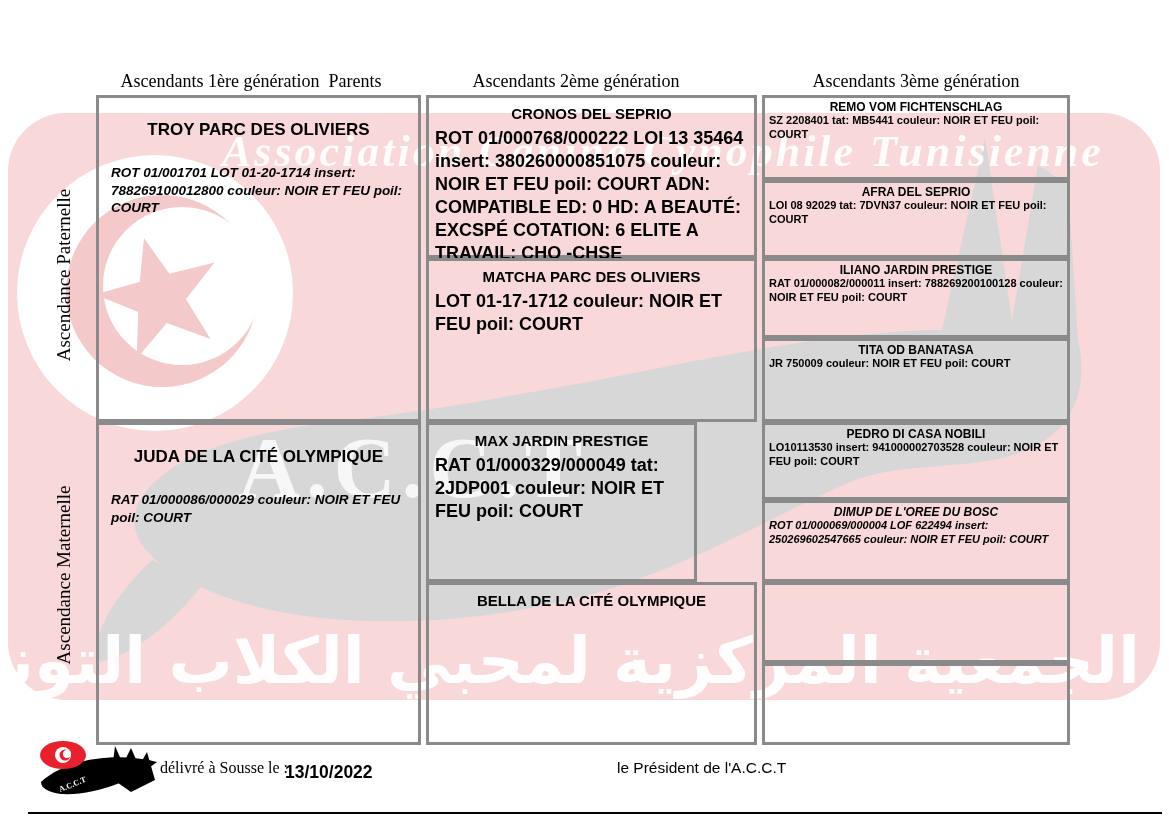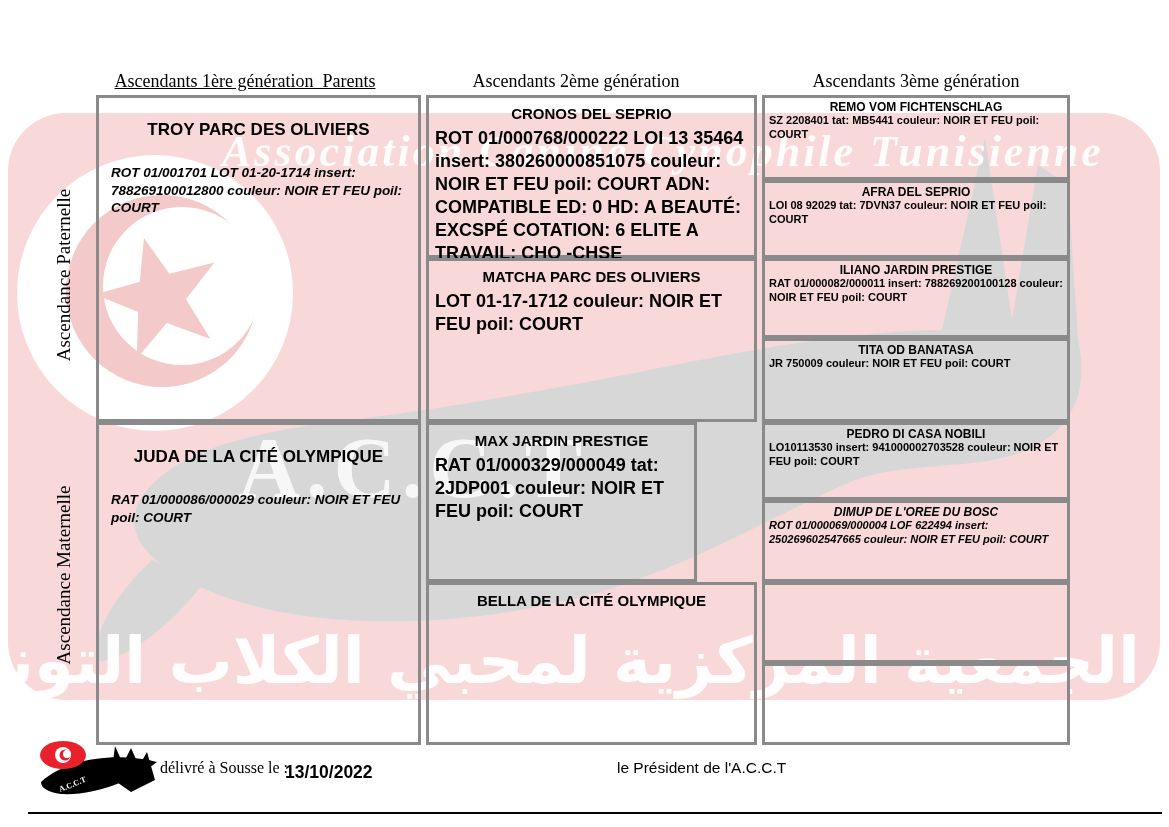--- a/index.html
+++ b/index.html
@@ -65,21 +65,21 @@
       C 780,512 700,562 600,592 C 480,626 340,632 240,602
       C 160,576 118,540 140,500 C 172,448 262,430 352,420
       C 472,405 600,380 700,360 C 792,342 882,330 942,330 Z"></path>
     <path fill="#d7d7d7" d="M 152,560 C 110,600 88,642 100,662 C 142,652 182,612 204,582 Z"></path>
   </svg>
 
   <div class="wm-association">Association Canine Cynophile Tunisienne</div>
   <div class="wm-acct">A.C.C.T</div>
   <div class="wm-arabic">الجمعية المركزية لمحبي الكلاب التونسية</div>
 
-  <div class="hdr" style="left:90px;width:310px;text-decoration:underline;">Ascendants 1ère génération  Parents</div>
+  <div class="hdr" style="left:96px;width:310px;">Ascendants 1ère génération  Parents</div>
   <div class="hdr" style="left:426px;width:300px;">Ascendants 2ème génération</div>
   <div class="hdr" style="left:766px;width:300px;">Ascendants 3ème génération</div>
 
   <div class="side" style="left:-85px;top:263px;">Ascendance Paternelle</div>
   <div class="side" style="left:-85px;top:563px;">Ascendance Maternelle</div>
 
   <div class="cell g1" style="left:96px;top:95px;width:325px;height:327px;">
     <div class="title">TROY PARC DES OLIVIERS</div>
     <div class="details">ROT 01/001701 LOT 01-20-1714 insert: 788269100012800 couleur: NOIR ET FEU poil: COURT</div>
   </div>

